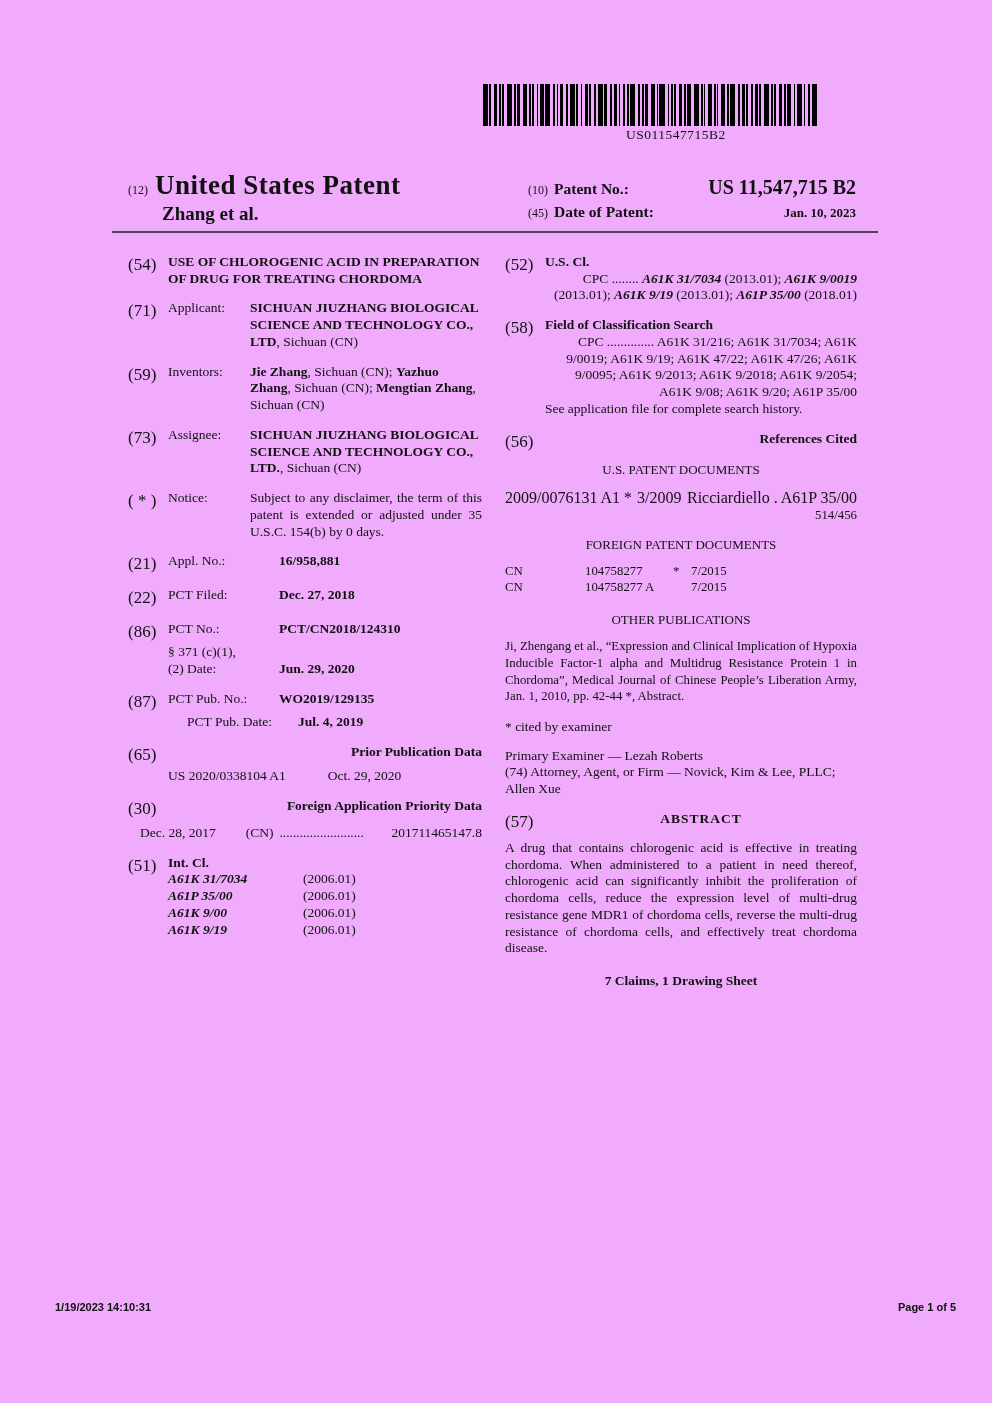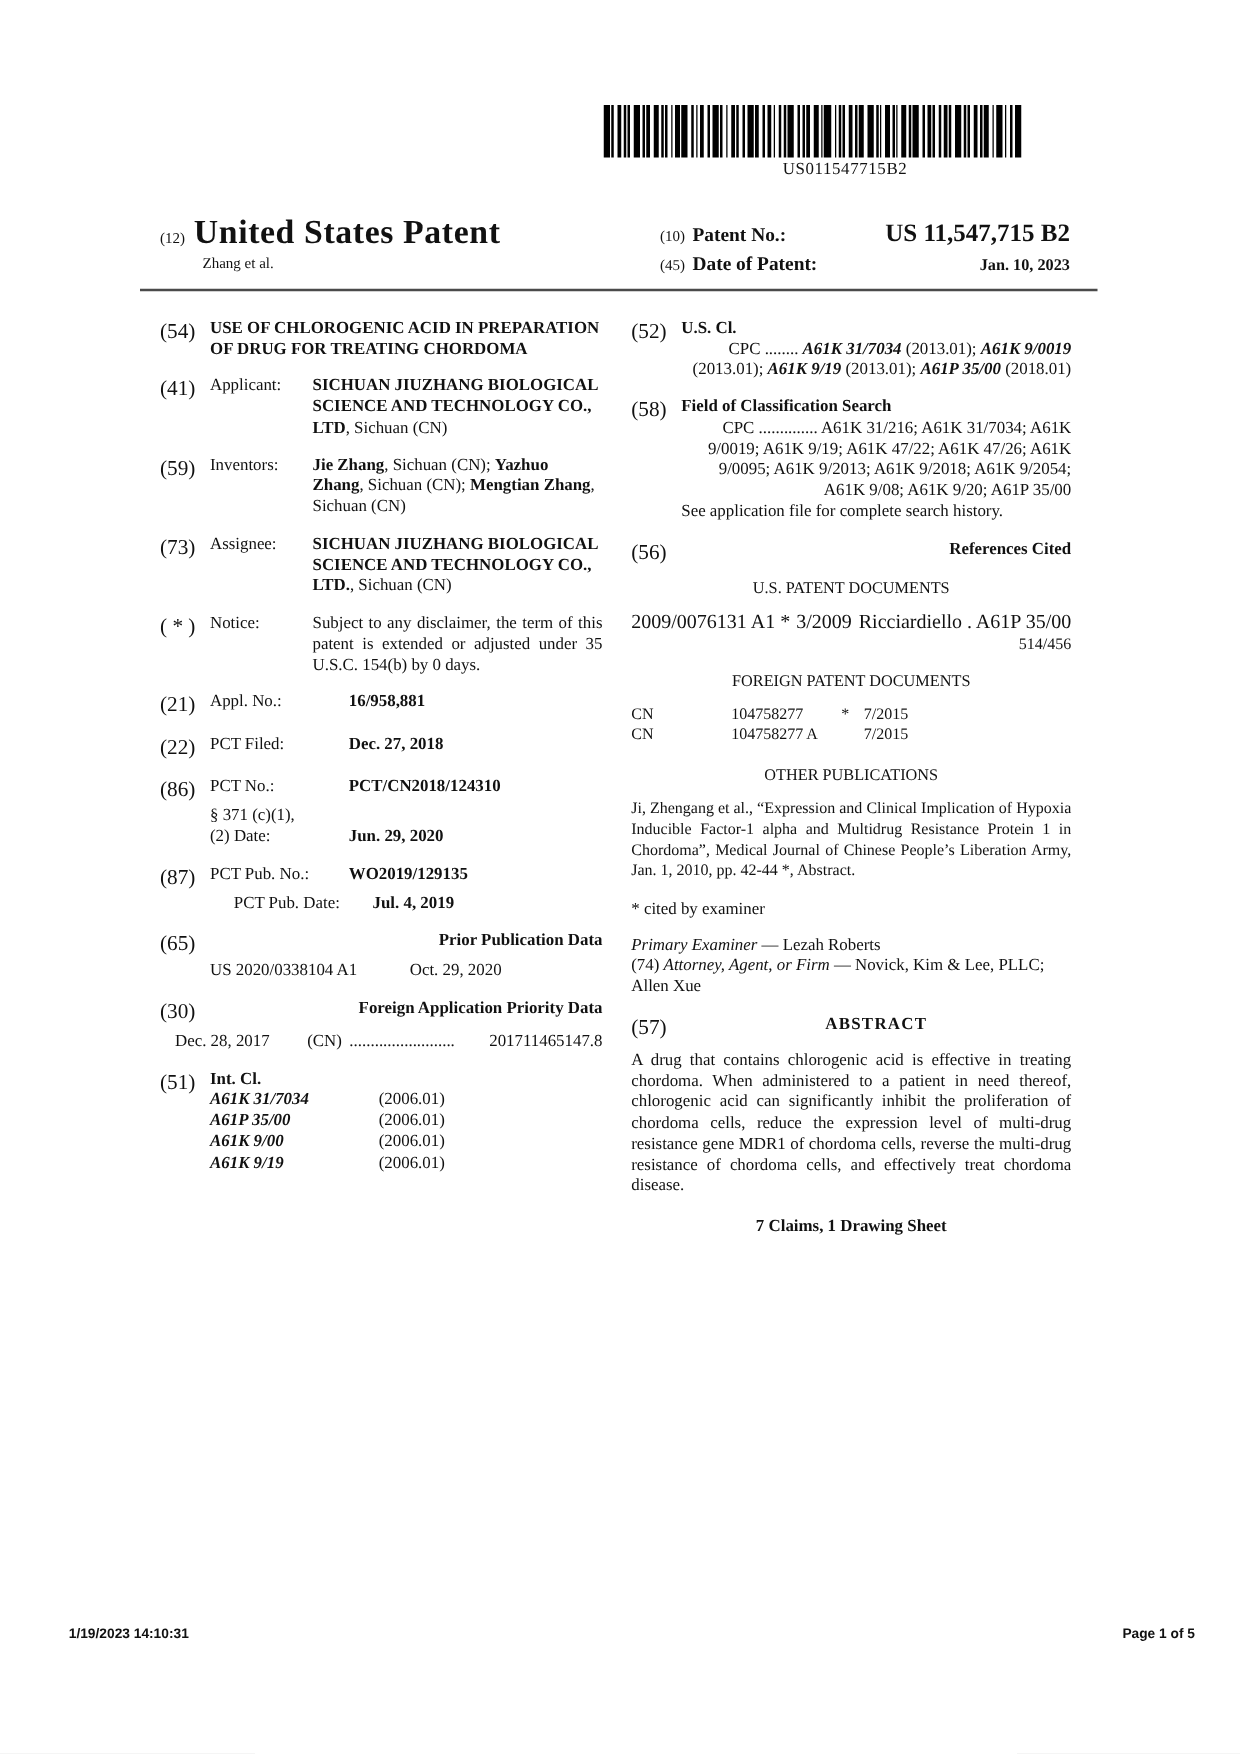--- a/index.html
+++ b/index.html
@@ -1,52 +1,52 @@
 <!DOCTYPE html>
 <html><head>
 <meta charset="utf-8">
 <style>
   html,body{margin:0;padding:0;background:#e8e8e8;}
   .page{
-    position:relative;width:992px;height:1403px;background:#ffffff;
+    position:relative;width:992px;height:1403px;background:#f0abfc;
     font-family:"Liberation Serif","DejaVu Serif",serif;color:#111;
     margin:0 auto;overflow:hidden;
   }
   
   .barcode-wrap{position:absolute;left:483px;top:84px;width:386px;}
   .barcode{display:flex;align-items:stretch;height:42px;width:100%;}
   .barcode div{background:#000;flex:none;height:100%;}
   .barcode-text{text-align:center;font-size:13.5px;margin-top:1px;letter-spacing:.5px;}
   
   .hdr-left{position:absolute;left:128px;top:170px;}
   .hdr-line1{display:flex;align-items:baseline;}
   .paren-num{font-size:12px;white-space:nowrap;}
   .us-patent{font-size:27px;font-weight:bold;margin-left:7px;letter-spacing:.5px;}
-  .party{font-size:12px;font-weight:normal;margin:2px 0 0 34px;}
+  .party{font-size:19px;font-weight:bold;margin:2px 0 0 34px;}
   .hdr-right{position:absolute;left:528px;top:176px;width:328px;}
   .hdr-right .row{display:flex;align-items:baseline;margin-bottom:4px;}
   .hdr-right .lab{font-size:15.5px;font-weight:bold;margin-left:6px;white-space:nowrap;}
   .hdr-right .val{flex:1;text-align:right;font-weight:bold;}
   .patno{font-size:20px;}
   .patdate{font-size:13px;}
   .rule{position:absolute;left:112px;top:231px;width:766px;height:2px;background:#4a4a4a;}
   
   .col{position:absolute;top:254px;font-size:13.5px;line-height:1.24;}
   .col-l{left:128px;width:354px;}
   .col-r{left:505px;width:352px;}
   .row-i{display:flex;margin-bottom:13px;}
   .tag{width:40px;flex:none;font-size:17px;}
   .bodyc{flex:1;min-width:0;}
   .lblrow{display:flex;gap:15px;}
   .lbl65{width:67px;flex:none;}
   .lbl95{width:96px;flex:none;}
   .valflex{flex:1;min-width:0;}
   .b{font-weight:bold;}
   .bi{font-weight:bold;font-style:italic;}
-  .i{font-style:italic;}
+  .i{}
   .just{text-align:justify;}
   .center-head{text-align:right;font-weight:bold;}
   .sub-head{text-align:center;font-size:13px;margin:10px 0 10px 0;}
   .pubrow{display:flex;margin-top:3px;}
   .pubrow .pn{flex:none;}
   .pubrow .pd{margin-left:42px;}
   .prio-row{display:flex;margin-top:6px;white-space:nowrap;}
   .prio-row .d{margin-left:12px;flex:none;}
   .prio-row .c{margin-left:30px;flex:none;}
   .prio-row .dots{flex:1;overflow:hidden;margin:0 6px;white-space:nowrap;}
@@ -178,21 +178,21 @@
   <div class="rule"></div>
 
   <div class="col col-l">
 
     <div class="row-i">
       <span class="tag">(54)</span>
       <div class="bodyc b">USE OF CHLOROGENIC ACID IN PREPARATION OF DRUG FOR TREATING CHORDOMA</div>
     </div>
 
     <div class="row-i">
-      <span class="tag">(41)</span>
+      <span class="tag">(71)</span>
       <div class="bodyc lblrow">
         <span class="lbl65">Applicant:</span>
         <div class="valflex"><span class="b">SICHUAN JIUZHANG BIOLOGICAL SCIENCE AND TECHNOLOGY CO., LTD</span><span>, Sichuan (CN)</span></div>
       </div>
     </div>
 
     <div class="row-i">
       <span class="tag">(59)</span>
       <div class="bodyc lblrow">
         <span class="lbl65">Inventors:</span>

